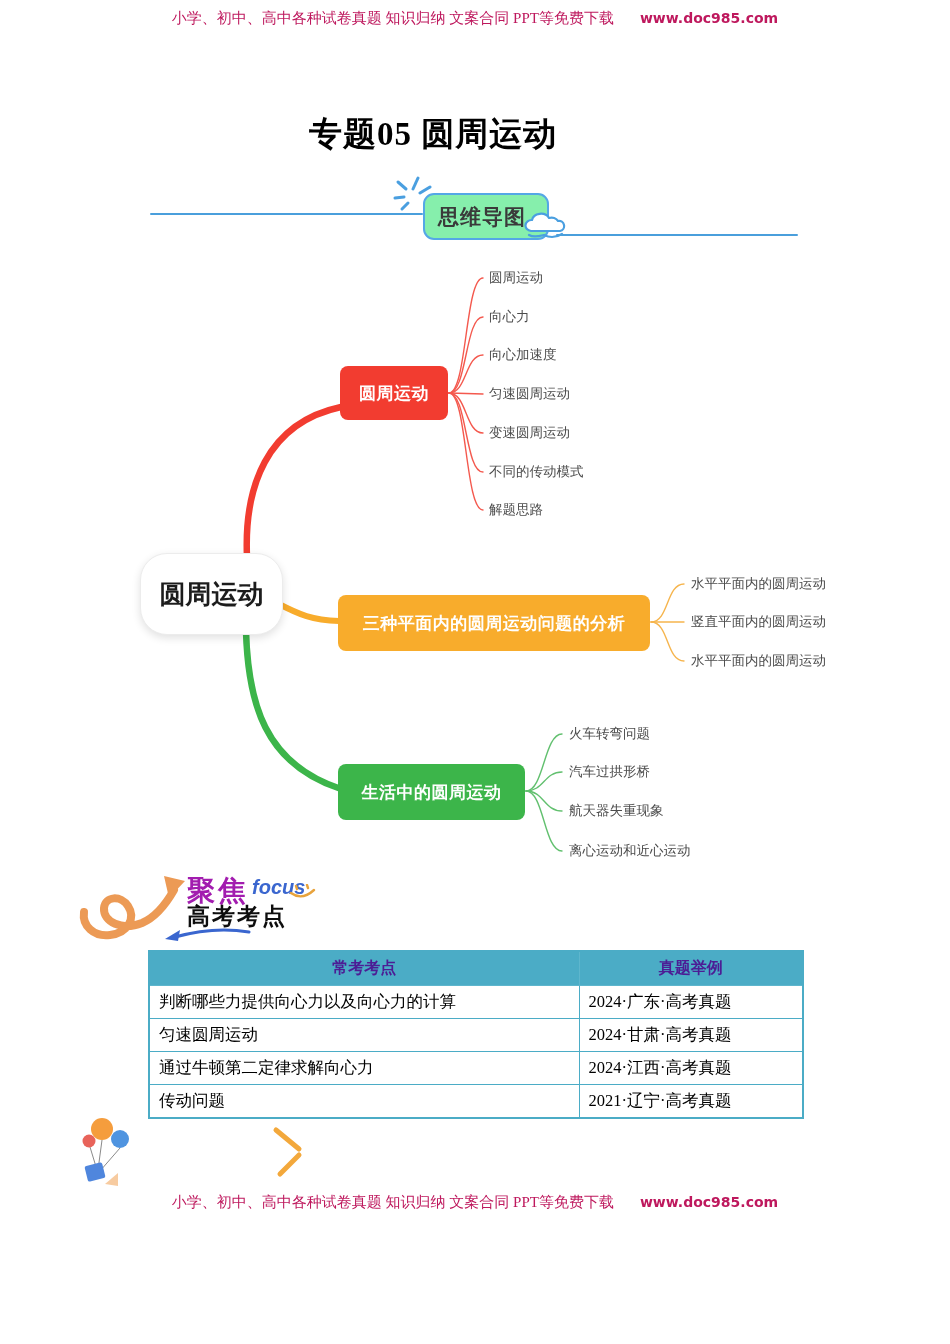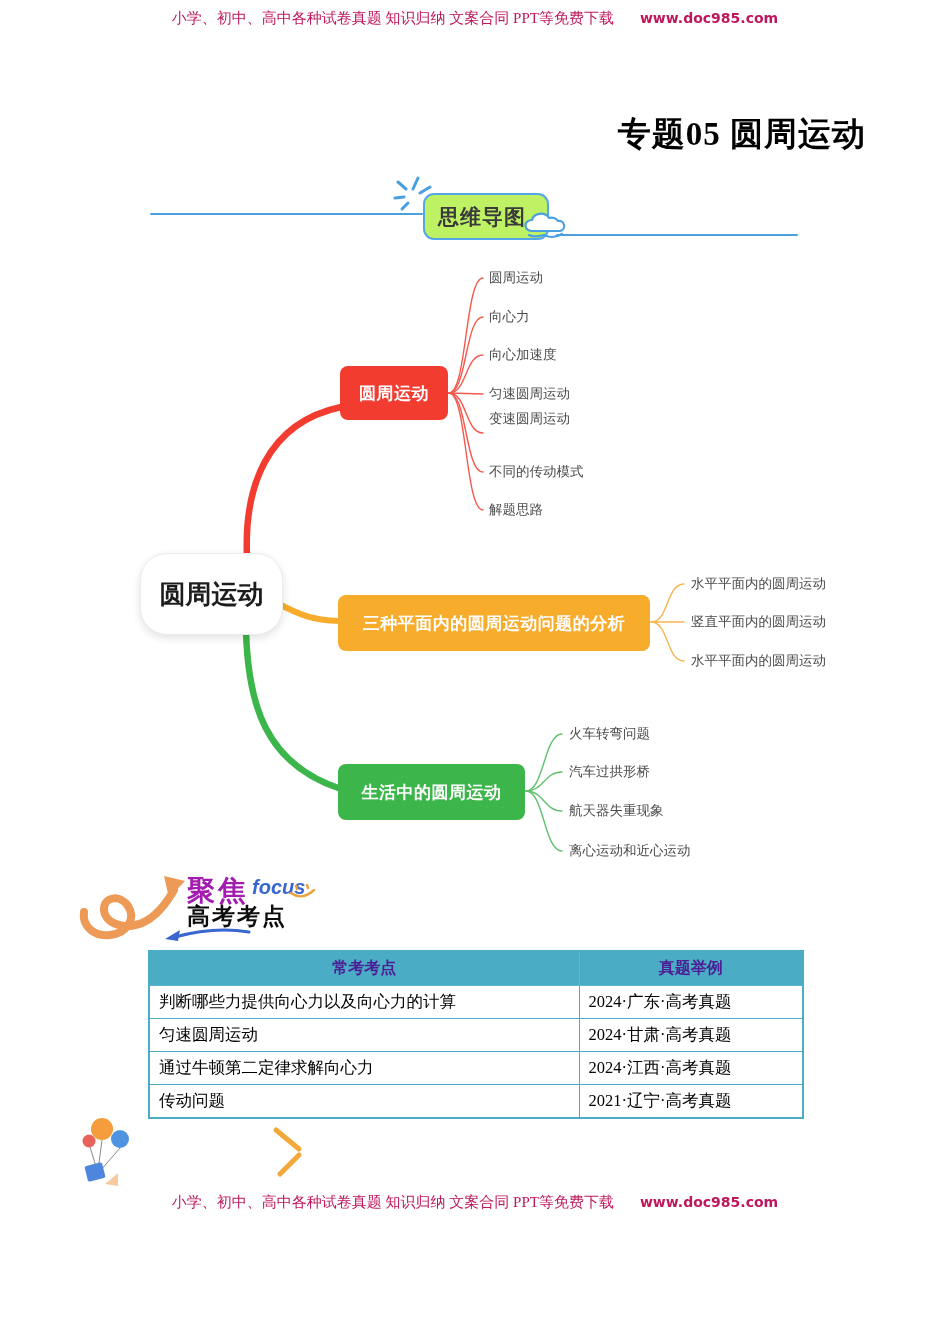--- a/index.html
+++ b/index.html
@@ -7,29 +7,29 @@
         font-family:"Liberation Sans",sans-serif;}
 
   
   .hdr{position:absolute;left:0;width:950px;text-align:center;white-space:nowrap;
        font-family:"Liberation Serif",serif;font-size:15px;color:#be185d;}
   .hdr.top{top:9px;}
   .hdr.bottom{top:1193px;}
   .hdr .site{font-family:"DejaVu Sans",sans-serif;font-weight:700;font-size:14px;margin-left:26px;}
 
   
-  .title{position:absolute;left:0;top:112px;width:866px;margin:0;text-align:right;
+  .title{position:absolute;left:0;top:112px;width:866px;margin:0;text-align:center;
          font-family:"Liberation Serif",serif;font-weight:900;font-size:33px;color:#000;letter-spacing:1px;}
 
   
   .line{position:absolute;height:2px;background:#4a9fdc;border-radius:2px;}
   .line.left{left:150px;top:213px;width:273px;}
   .line.right{left:556px;top:234px;width:242px;}
   .mm-label-box{position:absolute;left:423px;top:193px;width:122px;height:43px;
-        border:2.5px solid #54a7e6;border-radius:11px;background:#bef264;
+        border:2.5px solid #54a7e6;border-radius:11px;background:#86efac;
         display:flex;align-items:center;justify-content:center;}
   .mm-label-box span{font-size:21px;font-weight:800;color:#3a3a3a;letter-spacing:1px;margin-right:8px;}
   .icon-svg{position:absolute;}
 
   
   .mm-curves{position:absolute;left:0;top:0;width:950px;height:900px;pointer-events:none;}
   .root-node{position:absolute;left:140px;top:553px;width:141px;height:80px;background:#fff;
         border:1px solid #ececec;border-radius:27px;box-shadow:0 3px 8px rgba(0,0,0,.12);
         display:flex;align-items:center;justify-content:center;}
   .root-node span{font-size:26px;font-weight:800;color:#1c1c1c;}
@@ -131,21 +131,21 @@
     <span>生活中的圆周运动</span>
   </div>
   <div class="branch yellow">
     <span>三种平面内的圆周运动问题的分析</span>
   </div>
 
   <div class="leaf" style="left:489px;top:268px">圆周运动</div>
   <div class="leaf" style="left:489px;top:307px">向心力</div>
   <div class="leaf" style="left:489px;top:345px">向心加速度</div>
   <div class="leaf" style="left:489px;top:384px">匀速圆周运动</div>
-  <div class="leaf" style="left:489px;top:409px">变速圆周运动</div>
+  <div class="leaf" style="left:489px;top:423px">变速圆周运动</div>
   <div class="leaf" style="left:489px;top:462px">不同的传动模式</div>
   <div class="leaf" style="left:489px;top:500px">解题思路</div>
 
   <div class="leaf" style="left:691px;top:574px">水平平面内的圆周运动</div>
   <div class="leaf" style="left:691px;top:612px">竖直平面内的圆周运动</div>
   <div class="leaf" style="left:691px;top:651px">水平平面内的圆周运动</div>
 
   <div class="leaf" style="left:569px;top:724px">火车转弯问题</div>
   <div class="leaf" style="left:569px;top:762px">汽车过拱形桥</div>
   <div class="leaf" style="left:569px;top:801px">航天器失重现象</div>

